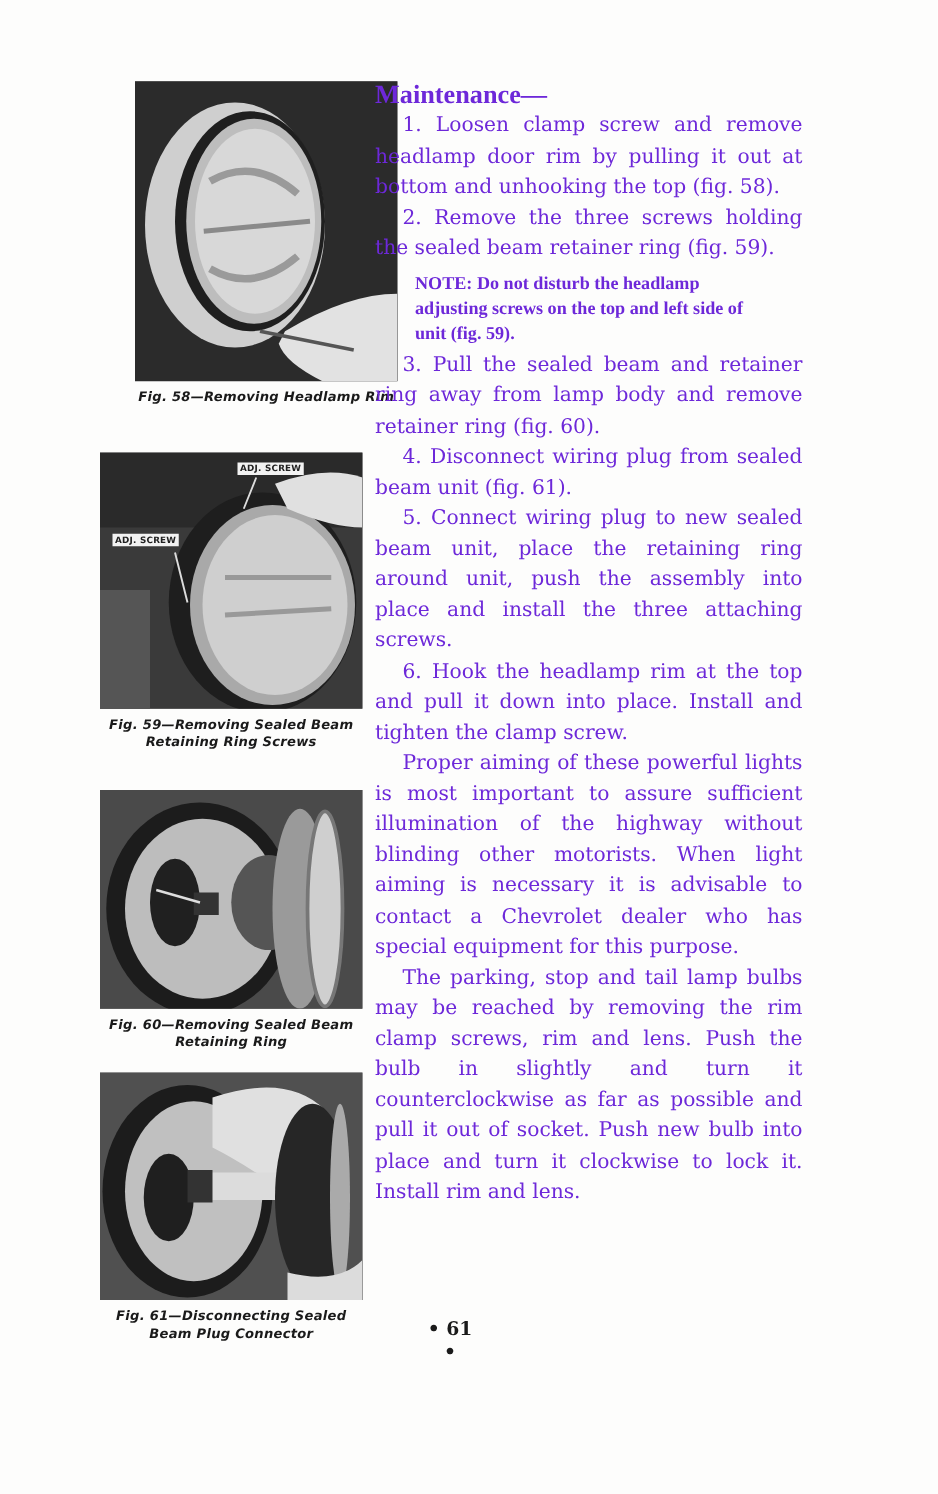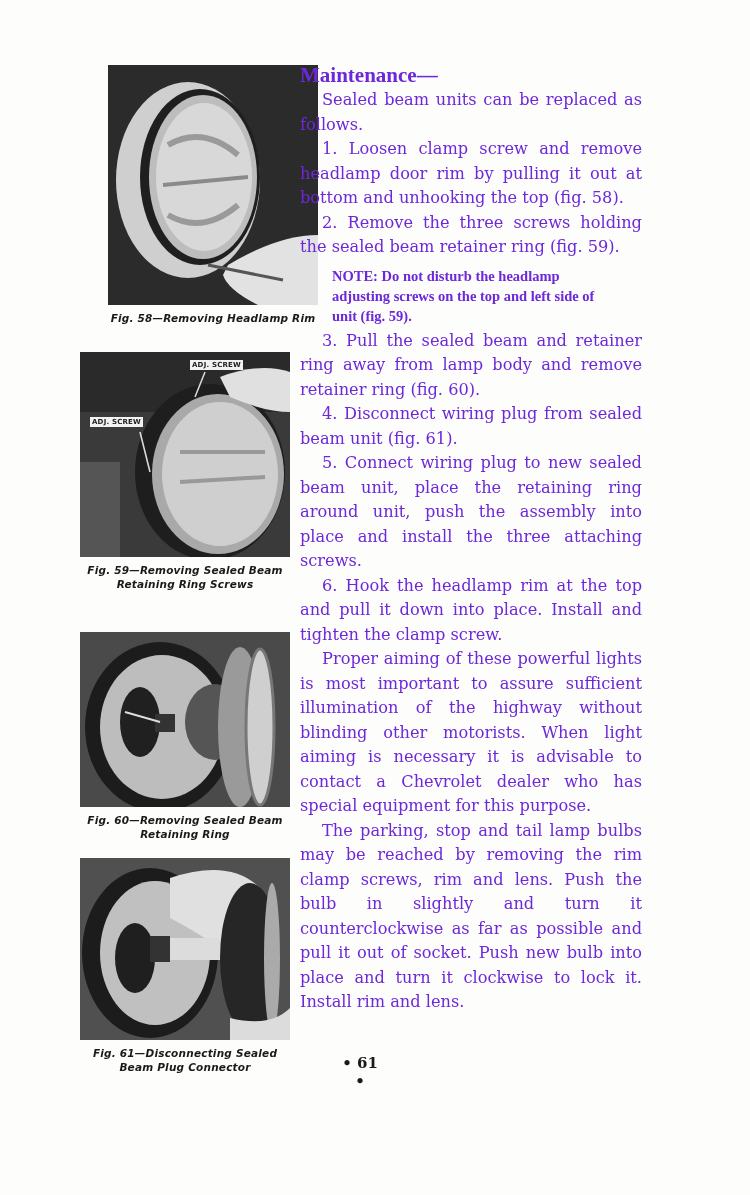--- a/index.html
+++ b/index.html
@@ -41,21 +41,21 @@
         <path d="M60 80 Q95 60 130 90" stroke="#9a9a9a" stroke-width="6" fill="none"></path>
         <path d="M55 120 L140 112" stroke="#8a8a8a" stroke-width="4"></path>
         <path d="M60 150 Q95 170 130 140" stroke="#9a9a9a" stroke-width="6" fill="none"></path>
         <path d="M120 200 Q170 170 210 170 L210 240 L150 240 Q120 225 115 210 Z" fill="#e2e2e2"></path>
         <line x1="100" y1="200" x2="175" y2="215" stroke="#555" stroke-width="3"></line>
       </svg>
     </div>
     <div class="caption">Fig. 58—Removing Headlamp Rim</div>
   </div>
 
-  <div class="fig" style="top:352px;">
+  <div class="fig" style="top:362px;">
     <div class="photo" style="height:205px;">
       <svg width="210" height="205" viewBox="0 0 210 205">
         <rect width="210" height="205" fill="#3a3a3a"></rect>
         <rect x="0" y="0" width="210" height="60" fill="#2a2a2a"></rect>
         <rect x="0" y="110" width="40" height="95" fill="#555"></rect>
         <ellipse cx="130" cy="120" rx="75" ry="88" fill="#1e1e1e"></ellipse>
         <ellipse cx="138" cy="122" rx="66" ry="80" fill="#a9a9a9"></ellipse>
         <ellipse cx="140" cy="122" rx="58" ry="72" fill="#cfcfcf"></ellipse>
         <path d="M100 100 L185 100" stroke="#999" stroke-width="4"></path>
         <path d="M100 130 L185 125" stroke="#999" stroke-width="4"></path>
@@ -99,21 +99,20 @@
         <ellipse cx="170" cy="100" rx="30" ry="75" fill="#262626"></ellipse>
         <ellipse cx="192" cy="100" rx="8" ry="75" fill="#aaa"></ellipse>
         <path d="M150 160 Q190 170 210 150 L210 182 L150 182 Z" fill="#dcdcdc"></path>
       </svg>
     </div>
     <div class="caption">Fig. 61—Disconnecting Sealed Beam Plug Connector</div>
   </div>
 
   <div class="text">
     <h2 class="heading">Maintenance—</h2>
-    <p class="p">Sealed beam units can be replaced as follows.</p>
     <p class="p">1. Loosen clamp screw and remove headlamp door rim by pulling it out at bottom and unhooking the top (fig. 58).</p>
     <p class="p">2. Remove the three screws holding the sealed beam retainer ring (fig. 59).</p>
     <p class="note">NOTE: Do not disturb the headlamp adjusting screws on the top and left side of unit (fig. 59).</p>
     <p class="p">3. Pull the sealed beam and retainer ring away from lamp body and remove retainer ring (fig. 60).</p>
     <p class="p">4. Disconnect wiring plug from sealed beam unit (fig. 61).</p>
     <p class="p">5. Connect wiring plug to new sealed beam unit, place the retaining ring around unit, push the assembly into place and install the three attaching screws.</p>
     <p class="p">6. Hook the headlamp rim at the top and pull it down into place. Install and tighten the clamp screw.</p>
     <p class="p">Proper aiming of these powerful lights is most important to assure sufficient illumination of the highway without blinding other motorists. When light aiming is necessary it is advisable to contact a Chevrolet dealer who has special equipment for this purpose.</p>
     <p class="p">The parking, stop and tail lamp bulbs may be reached by removing the rim clamp screws, rim and lens. Push the bulb in slightly and turn it counterclockwise as far as possible and pull it out of socket. Push new bulb into place and turn it clockwise to lock it. Install rim and lens.</p>
   </div>

